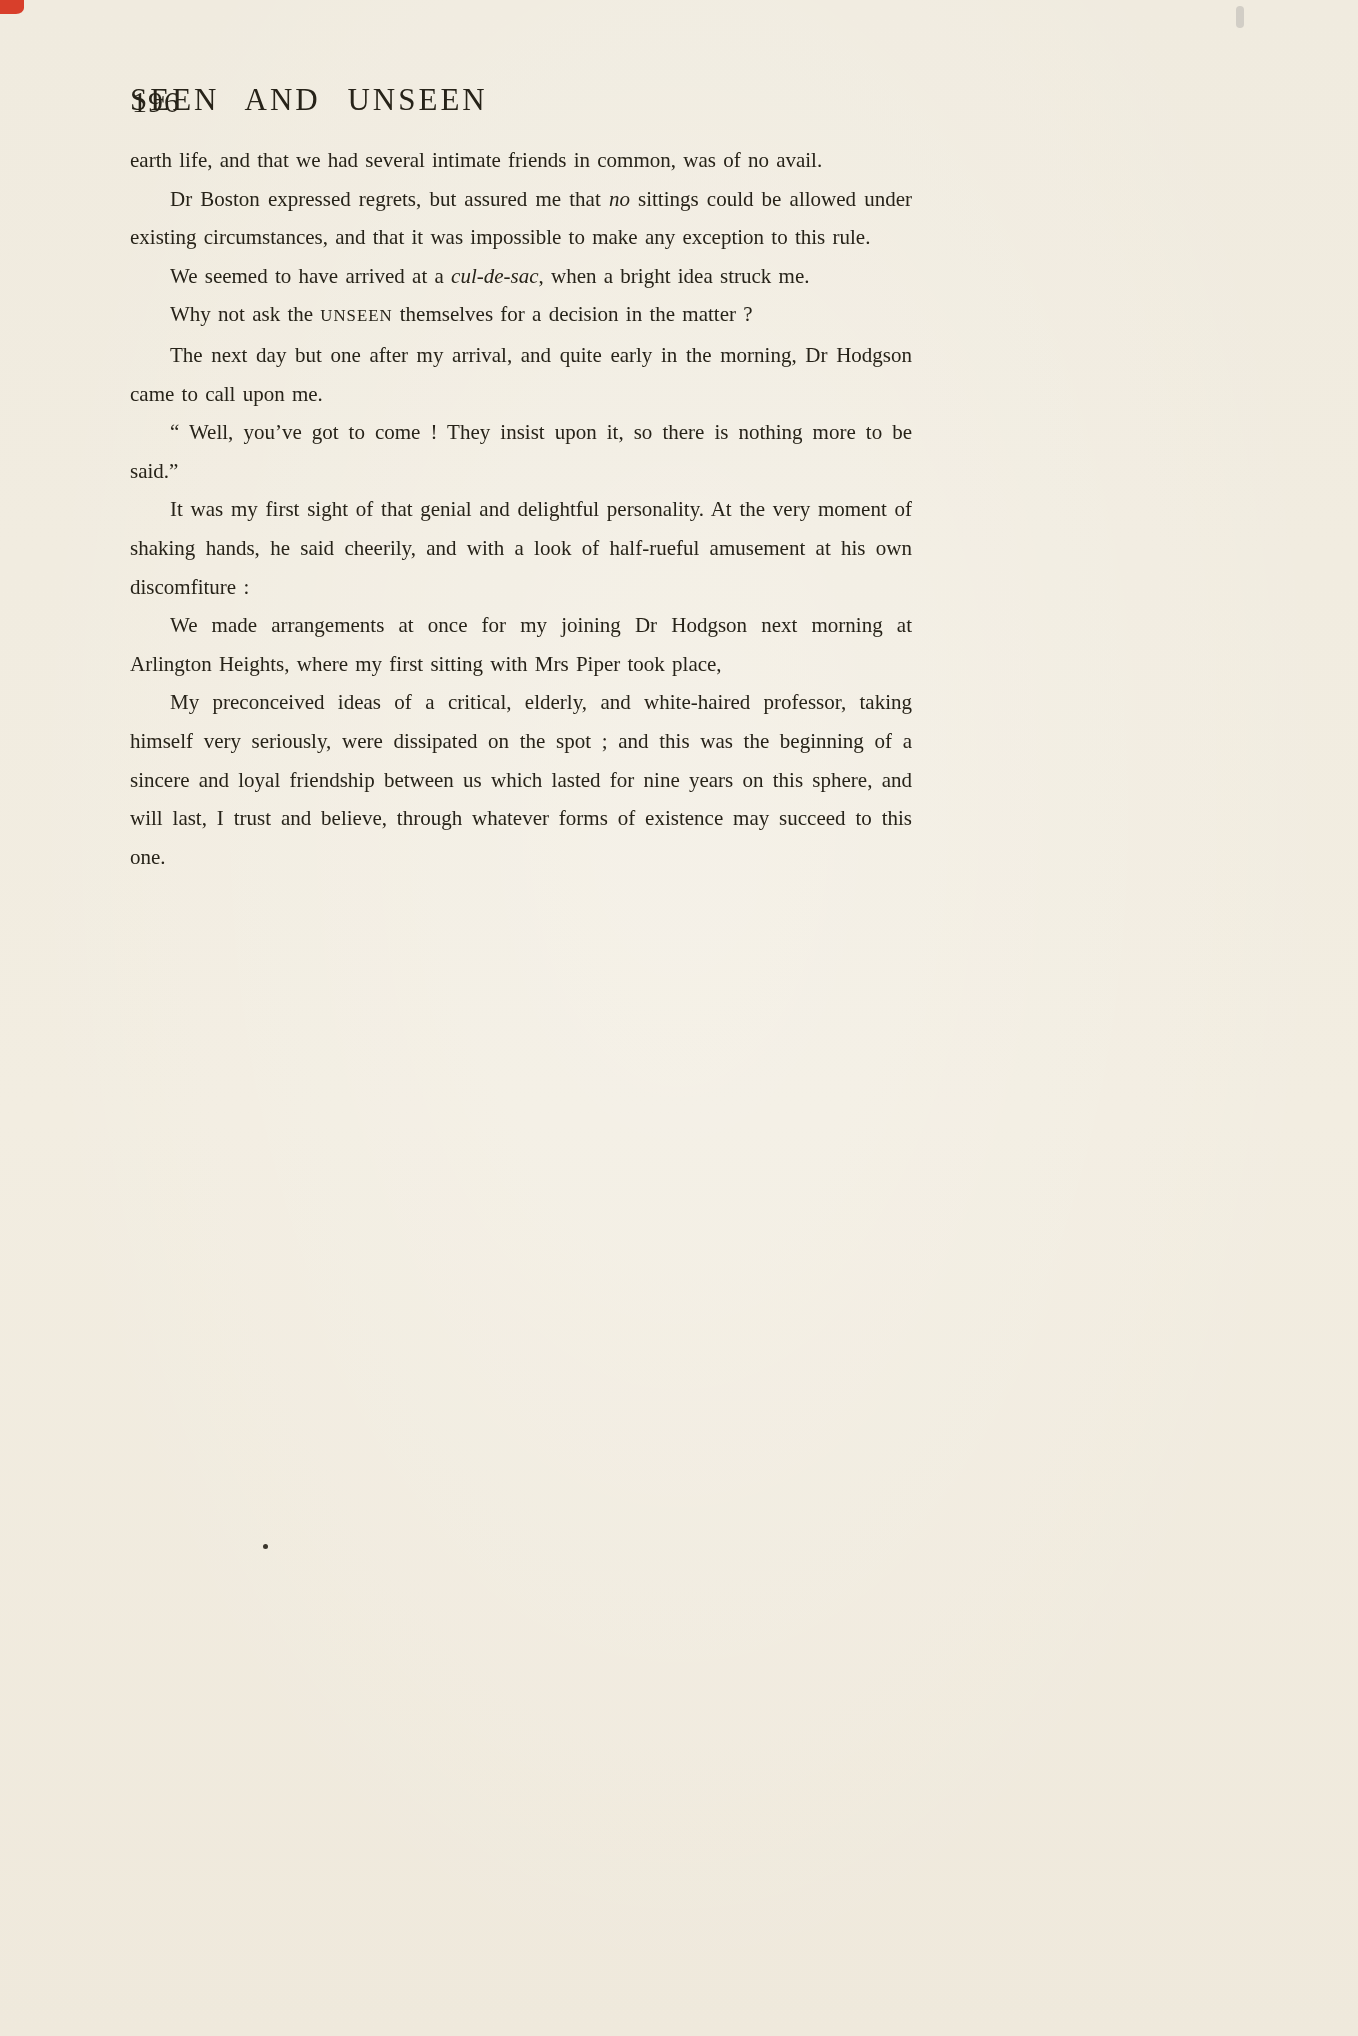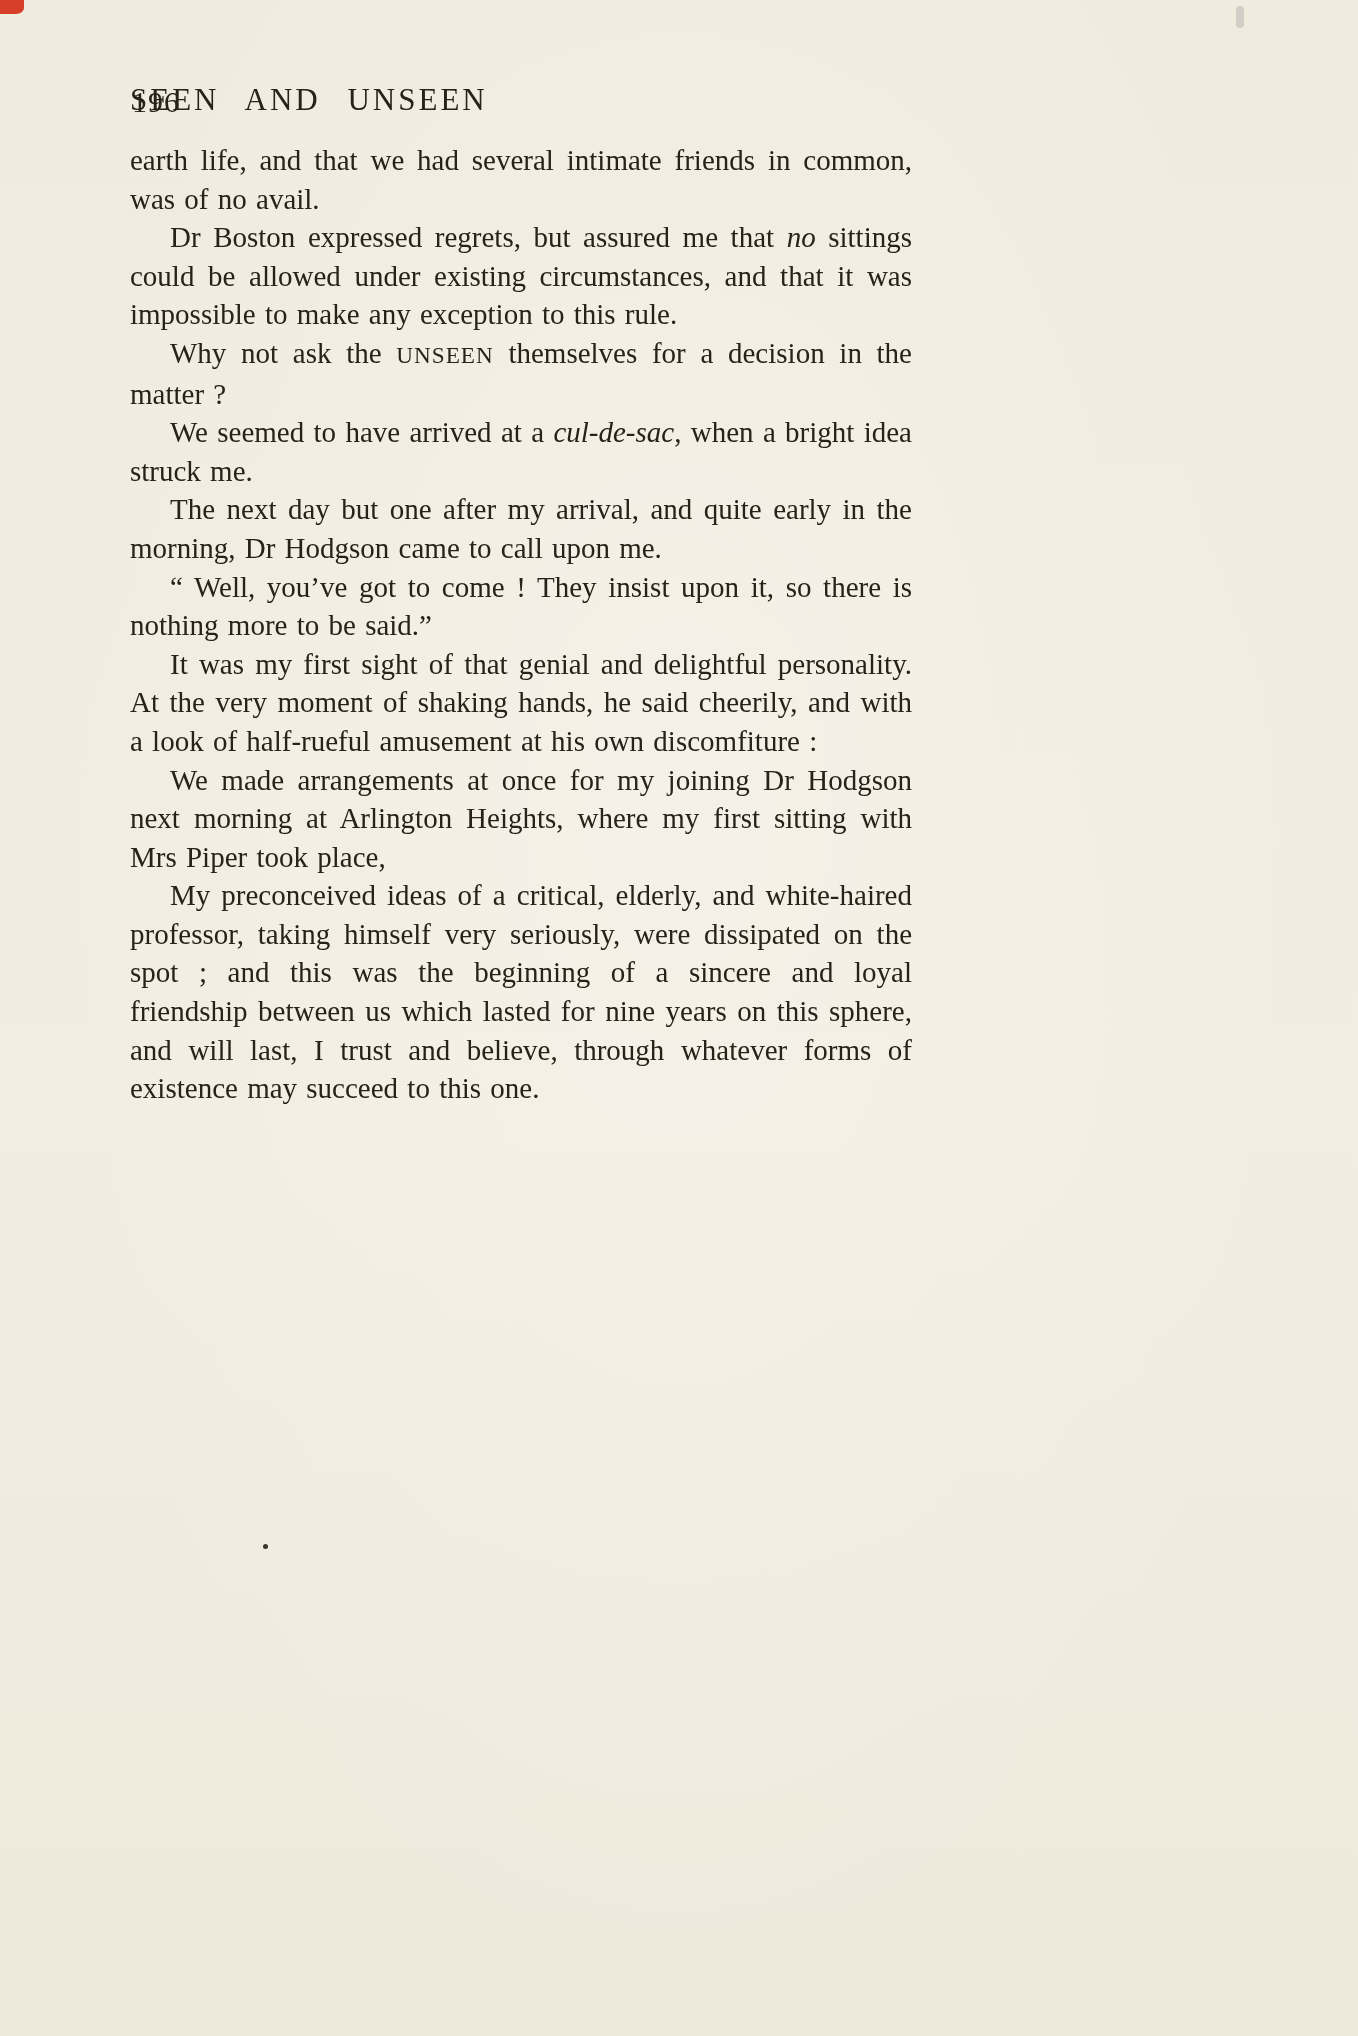--- a/index.html
+++ b/index.html
@@ -38,21 +38,21 @@
     font-size: 31px;
     letter-spacing: 3px;
     word-spacing: 16px;
     font-weight: 400;
   }
   .page-body {
     position: absolute;
     top: 141px;
     left: 130px;
     width: 782px;
-    font-size: 29px;
+    font-size: 21px;
     line-height: 38.6px;
     text-align: justify;
     word-spacing: 2px;
   }
   p.para { margin: 0; }
   p.para.indent { text-indent: 40px; }
   .italic { font-style: italic; }
   .smallcaps { font-size: 0.8em; letter-spacing: 1px; }
   .artifact-red {
     position: absolute;
@@ -92,22 +92,22 @@
   <div class="artifact-dot-bottom"></div>
 
   <div class="page-header">
     <span class="page-number">196</span>
     <div class="running-title">SEEN AND UNSEEN</div>
   </div>
 
   <div class="page-body">
       <p class="para"><span>earth life, and that we had several intimate friends in common, was of no avail.</span></p>
       <p class="para indent"><span>Dr Boston expressed regrets, but assured me that </span><span class="italic">no</span><span> sittings could be allowed under existing circumstances, and that it was impossible to make any exception to this rule.</span></p>
+      <p class="para indent"><span>We seemed to have arrived at a </span><span class="italic">cul-de-sac</span><span>, when a bright idea struck me.</span></p>
       <p class="para indent"><span>Why not ask the </span><span class="smallcaps">UNSEEN</span><span> themselves for a decision in the matter ?</span></p>
-      <p class="para indent"><span>We seemed to have arrived at a </span><span class="italic">cul-de-sac</span><span>, when a bright idea struck me.</span></p>
       <p class="para indent"><span>The next day but one after my arrival, and quite early in the morning, Dr Hodgson came to call upon me.</span></p>
       <p class="para indent"><span>“ Well, you’ve got to come !  They insist upon it, so there is nothing more to be said.”</span></p>
       <p class="para indent"><span>It was my first sight of that genial and delightful personality.  At the very moment of shaking hands, he said cheerily, and with a look of half-rueful amusement at his own discomfiture :</span></p>
       <p class="para indent"><span>We made arrangements at once for my joining Dr Hodgson next morning at Arlington Heights, where my first sitting with Mrs Piper took place,</span></p>
       <p class="para indent"><span>My preconceived ideas of a critical, elderly, and white-haired professor, taking himself very seriously, were dissipated on the spot ; and this was the beginning of a sincere and loyal friendship between us which lasted for nine years on this sphere, and will last, I trust and believe, through whatever forms of existence may succeed to this one.</span></p>
     </div>
 
 </div>
 
 </body></html>

